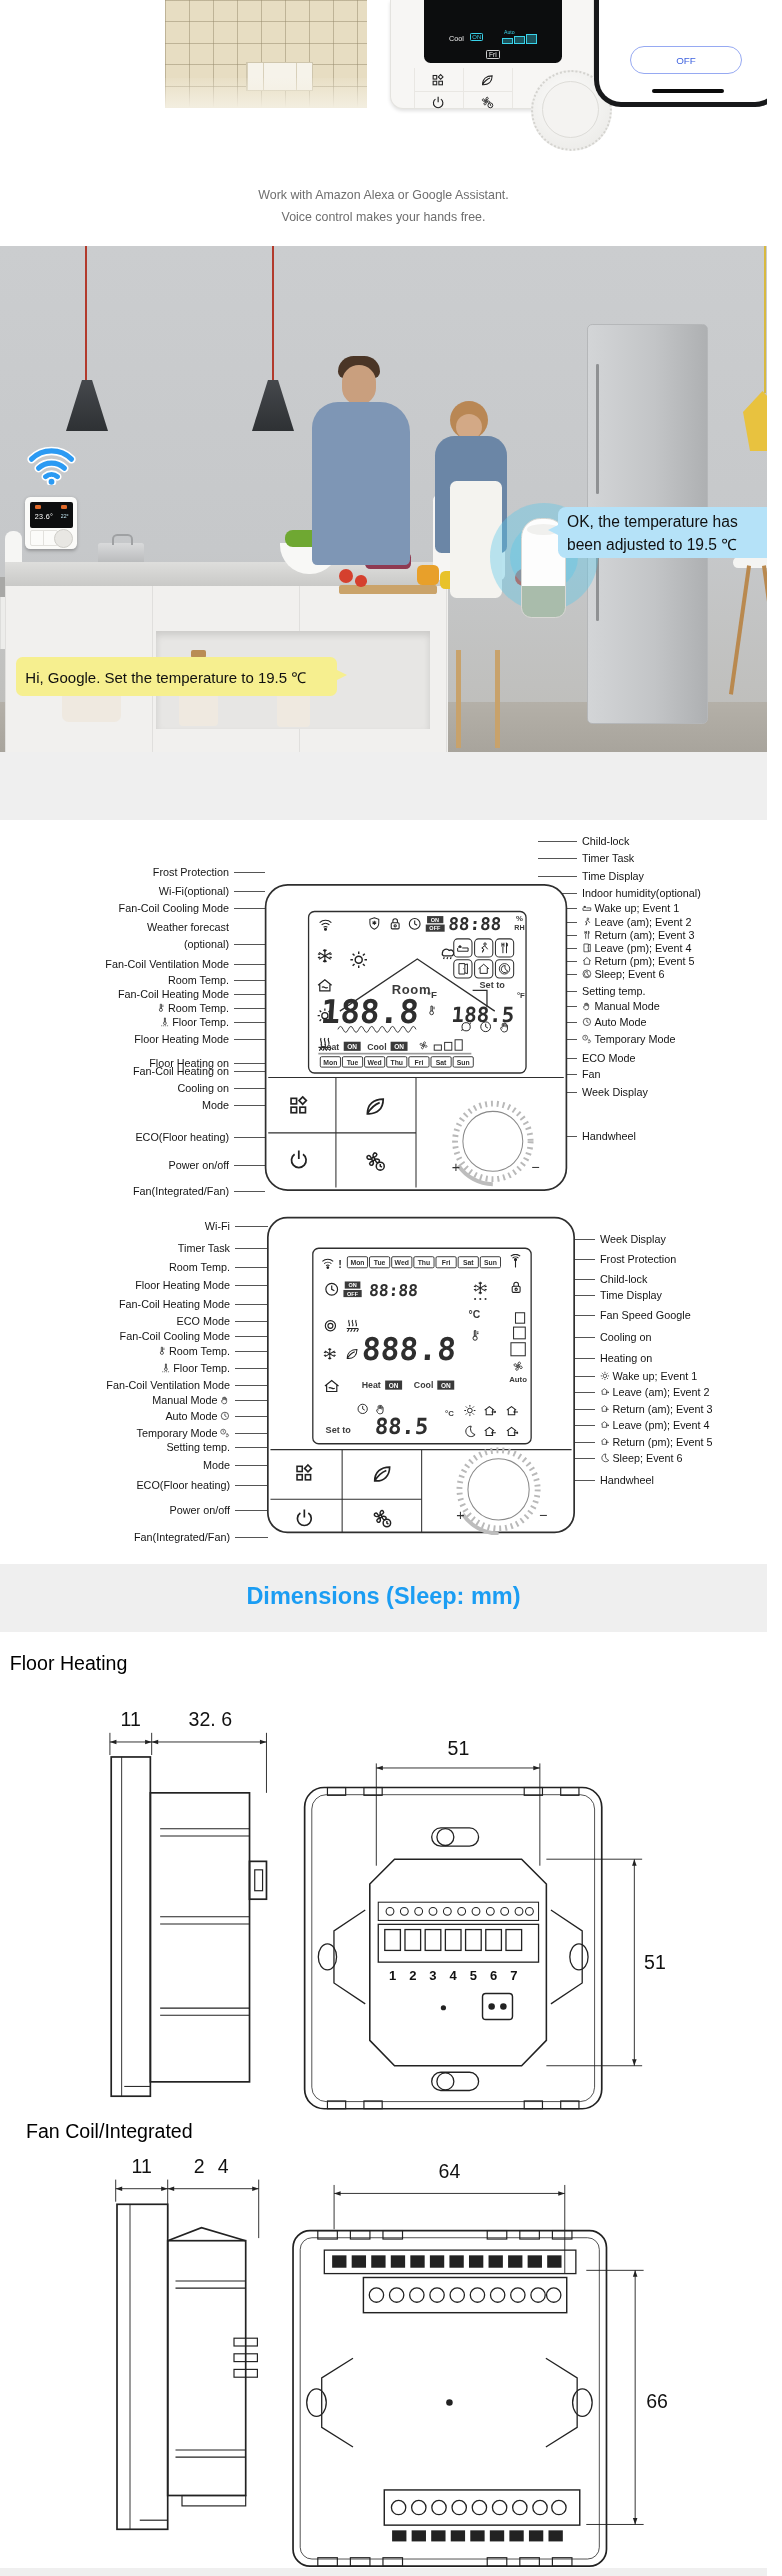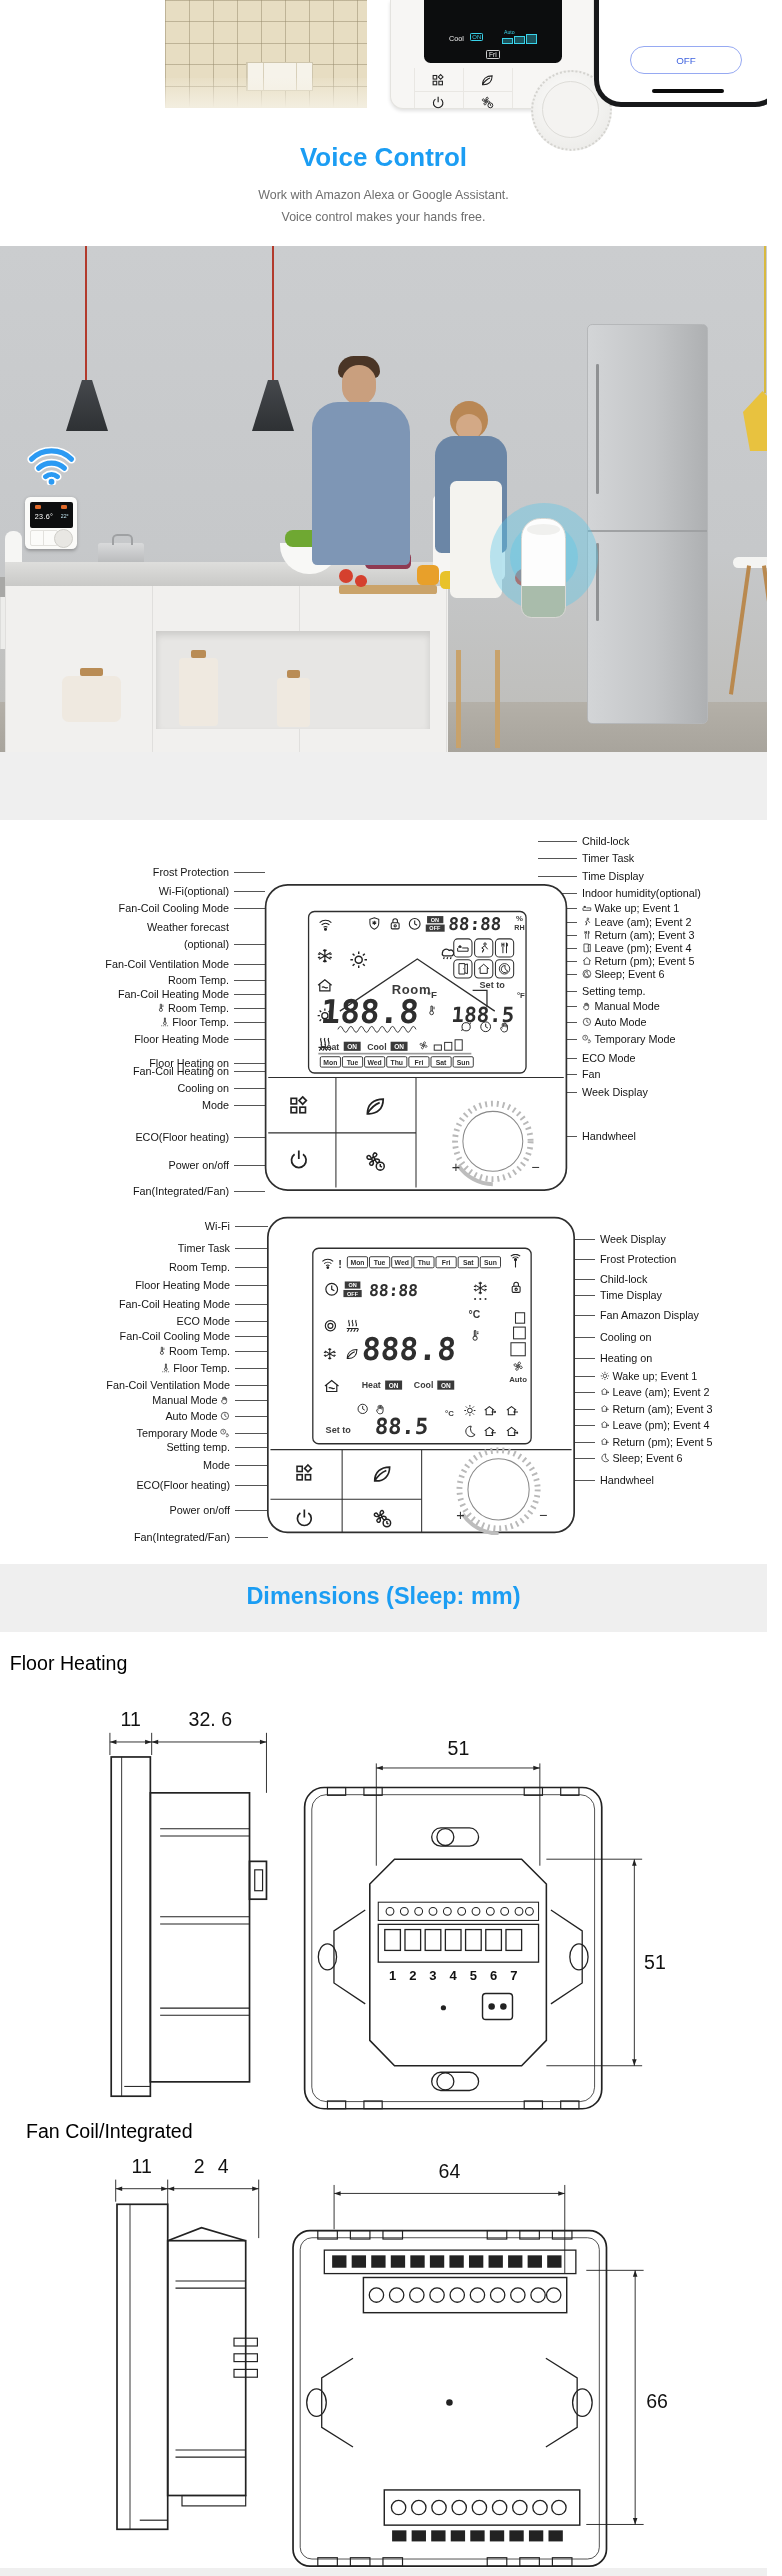--- a/index.html
+++ b/index.html
@@ -374,21 +374,20 @@
       </svg>
     <div id="mini-dial"></div>
   </div>
 
   <div id="mini-phone" class="abs">
     <div class="frame"></div>
     <div class="pill">OFF</div>
     <div class="homebar"></div>
   </div>
 
-  <div id="voice-title" class="h-blue">Voice Control</div>
   <div class="subline" style="top:210px">Voice control makes your hands free.</div>
   <div class="subline" style="top:188px">Work with Amazon Alexa or Google Assistant.</div>
 
   <div id="kitchen" class="abs">
     <div class="floor"></div>
     <span class="cord" style="left:85px;height:136px"></span>
     <span class="cord" style="left:272px;height:136px"></span>
     <div class="lampshade" style="left:66px;top:134px"></div>
     <div class="lampshade" style="left:252px;top:134px"></div>
     <span id="ylamp-cord"></span>
@@ -458,20 +457,26 @@
       <div class="scr">
         <span class="dot1"></span>
           <span class="dot2"></span>
         <span class="t1">23.6°</span>
         <span class="t2">22°</span>
       </div>
       <div class="btns"></div>
       <div class="knob"></div>
     </div>
 
+    <div class="bubble" id="bubble-user">
+      <span>Hi, Google. Set the temperature to 19.5 ℃</span>
+    </div>
+    <div class="bubble" id="bubble-asst">
+      <span>OK, the temperature has been adjusted to 19.5 ℃</span>
+    </div>
   </div>
 
   <div class="band" id="band-symbols"></div>
 
   <div id="d1l" class="lblcol lcol">
 
       <div class="lbl">
 
         <span>Frost Protection</span>
 
@@ -967,21 +972,21 @@
       </div>
 
       <div class="lbl">
 
         <span>Time Display</span>
 
       </div>
 
       <div class="lbl">
 
-        <span>Fan Amazon Display</span>
+        <span>Fan Speed Google</span>
 
       </div>
 
       <div class="lbl">
 
         <span>Cooling on</span>
 
       </div>
 
       <div class="lbl">

